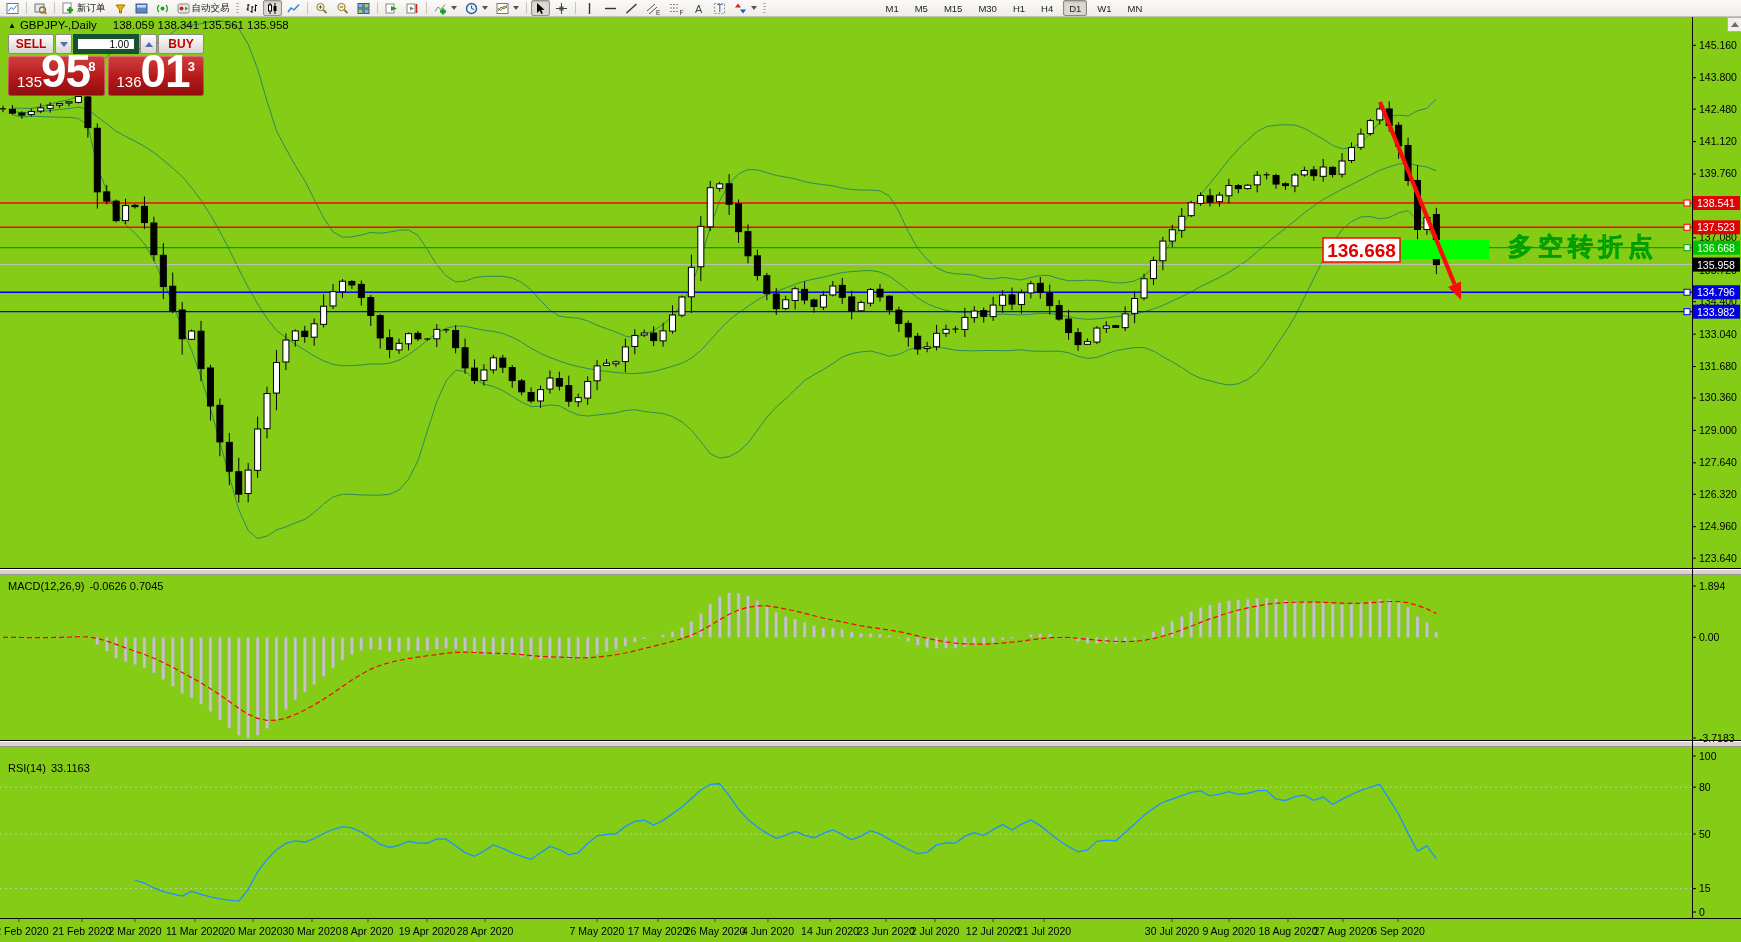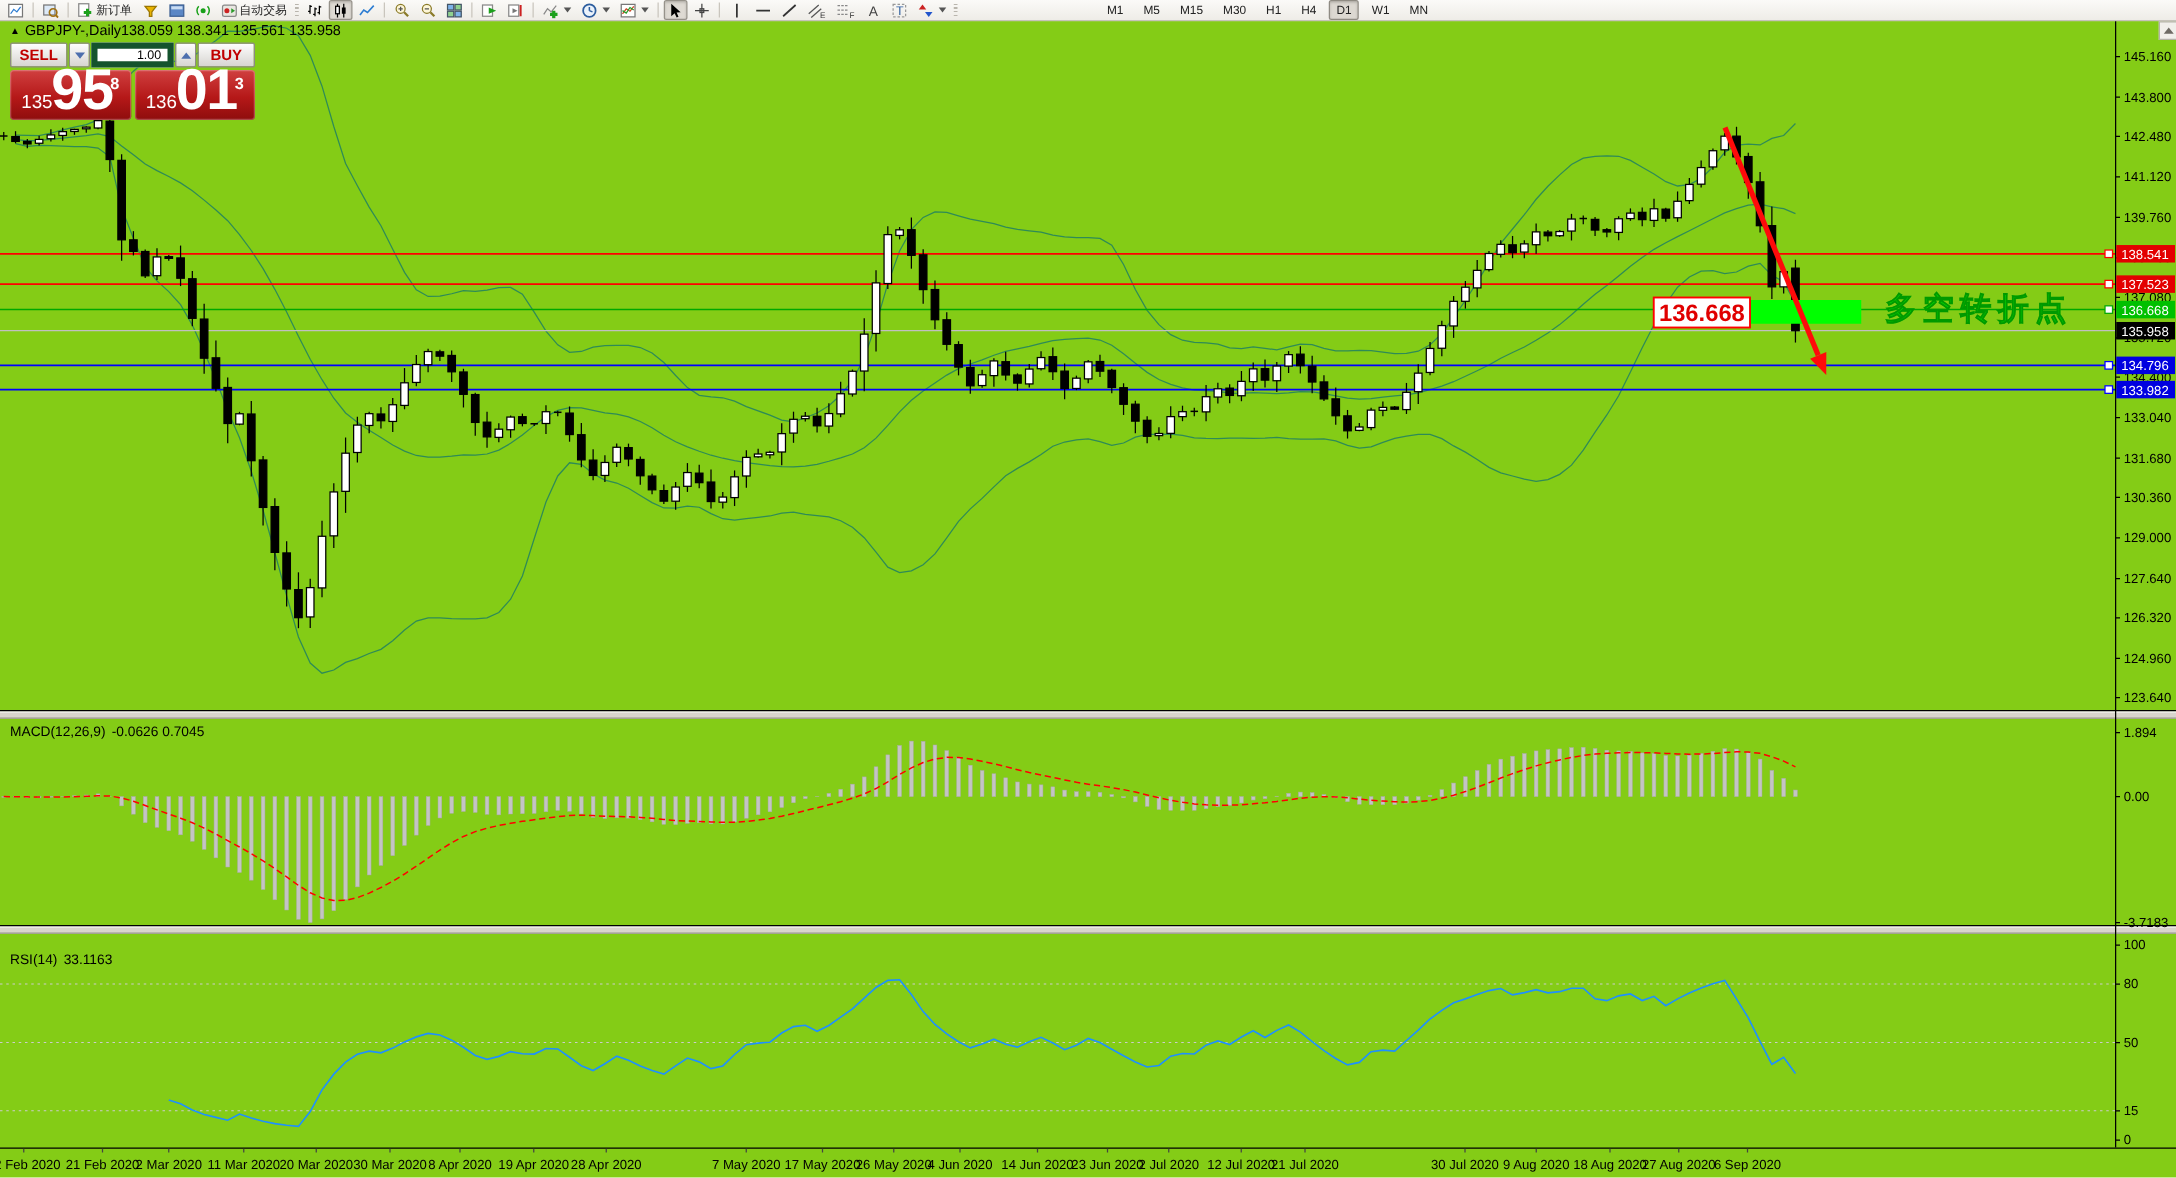--- a/index.html
+++ b/index.html
@@ -21,21 +21,21 @@
     border-top:4px solid #555;margin-left:2px;}
   .tf-btn{font-size:9.5px;color:#222;padding:0 5px;height:14px;margin:13px 2px;
     display:inline-flex;align-items:center;border:1px solid transparent;border-radius:2px;}
   .tf-btn.active{background:#dcd8d1;border-color:#8f8b83;box-shadow:inset 0 1px 2px rgba(0,0,0,.2);}
   #tf-group{margin-left:110px;display:inline-flex;}
   .ticon{display:inline-block;}
 
   
   #chart-title{position:absolute;top:19px;left:8px;font-size:11.5px;color:#000;z-index:20;}
   #chart-title .marker{font-size:8px;vertical-align:1px;margin-right:4px;}
-  #chart-title .ohlc{margin-left:0;}
+  #chart-title .ohlc{margin-left:16px;}
 
   
   #quote-panel{position:absolute;top:34px;left:8px;width:196px;z-index:30;}
   .q-row1{display:flex;height:20px;gap:1px;}
   .q-btn{flex:0 0 44px;background:linear-gradient(#fdfdfd,#d7d5d1);border:1px solid #8e8a84;
     border-radius:2px;color:#c00000;font-weight:bold;font-size:12px;
     display:flex;align-items:center;justify-content:center;}
   .q-spin{flex:0 0 15px;background:linear-gradient(#fdfdfd,#d7d5d1);border:1px solid #8e8a84;
     border-radius:2px;display:flex;align-items:center;justify-content:center;}
   .tri-up{width:0;height:0;border-left:4px solid transparent;border-right:4px solid transparent;

